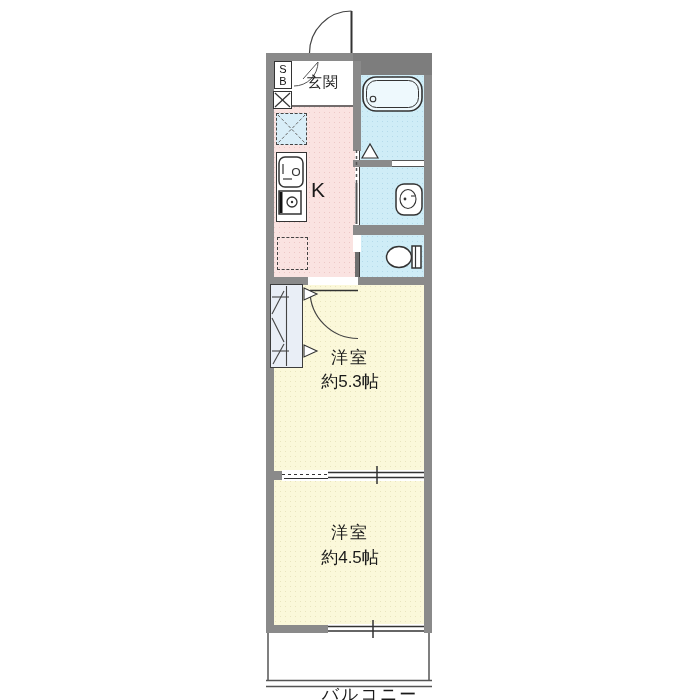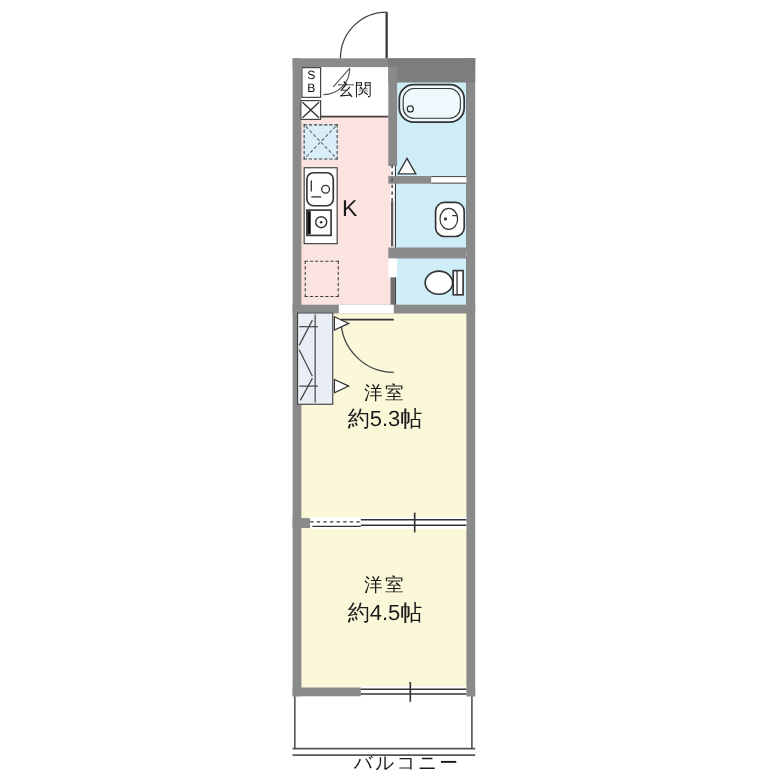--- a/index.html
+++ b/index.html
@@ -19,21 +19,21 @@
     background-size:5px 5px;}
   .white-floor{background:#ffffff;}
   
   .wall{position:absolute;background:var(--wall);}
   .gap{position:absolute;background:#ffffff;}
   
   .lbl{position:absolute;color:#1a1a1a;white-space:nowrap;transform:translate(-50%,-50%);}
   .lbl-genkan{font-size:15px;letter-spacing:1px;}
   .lbl-k{font-size:21px;}
   .lbl-room{font-size:17px;letter-spacing:2px;}
-  .lbl-size{font-size:20px;}
+  .lbl-size{font-size:17px;}
   .lbl-balcony{font-size:17px;letter-spacing:2px;}
   .sb{position:absolute;left:274px;top:61px;width:18px;height:28px;background:#fff;
       border:1.5px solid #333;box-sizing:border-box;font-size:11px;line-height:12px;
       text-align:center;color:#111;padding-top:1px;}
   svg{position:absolute;left:0;top:0;}
   
   .watermark{position:absolute;left:262px;top:331px;width:260px;height:36px;pointer-events:none;}
   .wm-text{position:absolute;left:23px;top:-3px;font-size:33px;font-weight:bold;
            color:var(--wm-text);opacity:.78;letter-spacing:0px;transform:scaleX(.93);
            transform-origin:left center;white-space:nowrap;}

